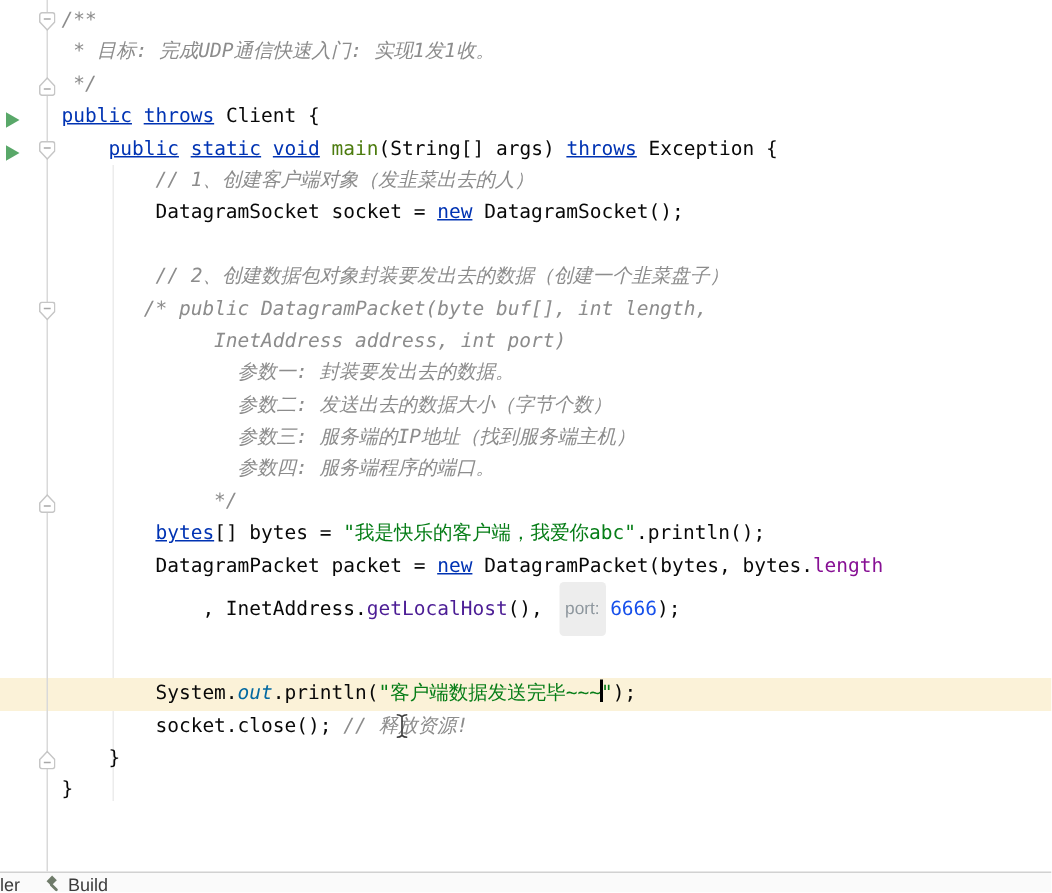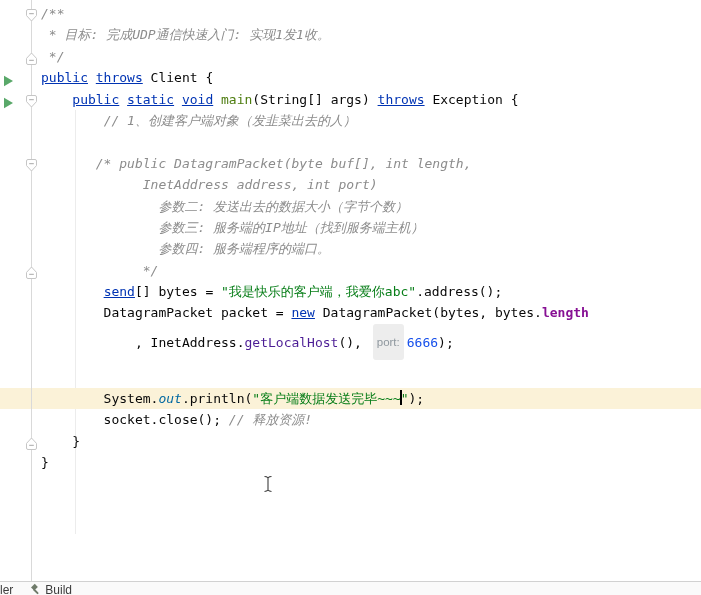--- a/index.html
+++ b/index.html
@@ -12,21 +12,21 @@
         color:#080808;background:transparent;}
   .line .txt{display:inline-block;padding-left:41px;}
   .line.hl{background:#fbf2d8;}
   .gutter-sep{position:absolute;left:31px;top:0;height:581px;width:1px;background:#d9d9d9;z-index:5;pointer-events:none;}
   .run-btn{position:absolute;left:3px;top:5px;width:11px;height:12px;z-index:6;cursor:pointer;}
   .fold-marker{position:absolute;left:26px;top:4px;width:11px;height:13px;z-index:6;cursor:pointer;}
   .kw{color:#0033b3;text-decoration:underline;}
   .str{color:#067d17;}
   .num{color:#1750eb;}
   .cmt{color:#8c8c8c;font-style:italic;}
-  .field{color:#871094;font-weight:bold;}
+  .field{color:#871094;}
   .field-static{color:#0369a1;font-style:italic;}
   .method-decl{color:#4d7c0f;}
   .method-static{color:#4c1d95;}
   .chip{display:inline-block;background:#ededed;color:#8e979e;border-radius:3px;
         padding:10px 4px;margin:0 3px;font-size:11.5px;line-height:16px;vertical-align:1px;
         font-family:"Liberation Sans","DejaVu Sans",sans-serif;font-style:normal;}
   .caret-bar{display:inline-block;width:2px;height:15px;background:#000;vertical-align:-2px;margin:0 -1px;}
   .mouse-cursor{position:absolute;left:263px;top:475px;z-index:9;pointer-events:none;}
   .statusbar{position:absolute;left:0;bottom:0;width:701px;height:13px;background:#fafafa;
              border-top:1px solid #d1d1d1;display:flex;align-items:center;
@@ -54,34 +54,37 @@
         <div class="line"><span class="run-btn"><svg width="11" height="12" viewBox="0 0 11 12">
               <polygon points="1,0.8 10,6 1,11.2" fill="#59A869"></polygon>
             </svg></span><span class="txt"><span class="kw">public</span><span class="plain"> </span><span class="kw">throws</span><span class="plain"> Client {</span></span></div>
         <div class="line"><span class="run-btn"><svg width="11" height="12" viewBox="0 0 11 12">
               <polygon points="1,0.8 10,6 1,11.2" fill="#59A869"></polygon>
             </svg></span><span class="fold-marker"><svg width="11" height="13" viewBox="0 0 11 13">
               <path d="M2 0.5 h7 a1.5 1.5 0 0 1 1.5 1.5 v4.6 L5.5 12 L0.5 6.6 V2 a1.5 1.5 0 0 1 1.5-1.5 Z" fill="#ffffff" stroke="#c6c6c6"></path>
               <line x1="3.2" y1="4.7" x2="7.8" y2="4.7" stroke="#a8a8a8"></line>
             </svg></span><span class="txt"><span class="plain">    </span><span class="kw">public</span><span class="plain"> </span><span class="kw">static</span><span class="plain"> </span><span class="kw">void</span><span class="plain"> </span><span class="method-decl">main</span><span class="plain">(String[] args) </span><span class="kw">throws</span><span class="plain"> Exception {</span></span></div>
         <div class="line"><span class="txt"><span class="plain">        </span><span class="cmt">// 1、创建客户端对象（发韭菜出去的人）</span></span></div>
+        <div class="line"><span class="txt"><span class="plain">        DatagramSocket socket = </span><span class="kw">new</span><span class="plain"> DatagramSocket();</span></span></div>
         <div class="line"><span class="txt"></span></div>
+        <div class="line"><span class="txt"><span class="plain">        </span><span class="cmt">// 2、创建数据包对象封装要发出去的数据（创建一个韭菜盘子）</span></span></div>
         <div class="line"><span class="fold-marker"><svg width="11" height="13" viewBox="0 0 11 13">
               <path d="M2 0.5 h7 a1.5 1.5 0 0 1 1.5 1.5 v4.6 L5.5 12 L0.5 6.6 V2 a1.5 1.5 0 0 1 1.5-1.5 Z" fill="#ffffff" stroke="#c6c6c6"></path>
               <line x1="3.2" y1="4.7" x2="7.8" y2="4.7" stroke="#a8a8a8"></line>
             </svg></span><span class="txt"><span class="plain">       </span><span class="cmt">/* public DatagramPacket(byte buf[], int length,</span></span></div>
         <div class="line"><span class="txt"><span class="cmt">             InetAddress address, int port)</span></span></div>
+        <div class="line"><span class="txt"><span class="cmt">               参数一: 封装要发出去的数据。</span></span></div>
         <div class="line"><span class="txt"><span class="cmt">               参数二: 发送出去的数据大小（字节个数）</span></span></div>
         <div class="line"><span class="txt"><span class="cmt">               参数三: 服务端的IP地址（找到服务端主机）</span></span></div>
         <div class="line"><span class="txt"><span class="cmt">               参数四: 服务端程序的端口。</span></span></div>
         <div class="line"><span class="fold-marker"><svg width="11" height="13" viewBox="0 0 11 13">
               <path d="M2 12.5 h7 a1.5 1.5 0 0 0 1.5-1.5 V6.4 L5.5 1 L0.5 6.4 V11 a1.5 1.5 0 0 0 1.5 1.5 Z" fill="#ffffff" stroke="#c6c6c6"></path>
               <line x1="3.2" y1="8.3" x2="7.8" y2="8.3" stroke="#a8a8a8"></line>
             </svg></span><span class="txt"><span class="cmt">             */</span></span></div>
-        <div class="line"><span class="txt"><span class="plain">        </span><span class="kw">send</span><span class="plain">[] bytes = </span><span class="str">"我是快乐的客户端，我爱你abc"</span><span class="plain">.address();</span></span></div>
+        <div class="line"><span class="txt"><span class="plain">        </span><span class="kw">bytes</span><span class="plain">[] bytes = </span><span class="str">"我是快乐的客户端，我爱你abc"</span><span class="plain">.println();</span></span></div>
         <div class="line"><span class="txt"><span class="plain">        DatagramPacket packet = </span><span class="kw">new</span><span class="plain"> DatagramPacket(bytes, bytes.</span><span class="field">length</span></span></div>
         <div class="line"><span class="txt"><span class="plain">            , InetAddress.</span><span class="method-static">getLocalHost</span><span class="plain">(), </span><span class="chip">port:</span><span class="num">6666</span><span class="plain">);</span></span></div>
         <div class="line"><span class="txt"></span></div>
         <div class="line"><span class="txt"></span></div>
         <div class="line hl"><span class="txt"><span class="plain">        System.</span><span class="field-static">out</span><span class="plain">.println(</span><span class="str">"客户端数据发送完毕~~~</span><span class="caret-bar"></span><span class="str">"</span><span class="plain">);</span></span></div>
         <div class="line"><span class="txt"><span class="plain">        socket.close(); </span><span class="cmt">// 释放资源!</span></span></div>
         <div class="line"><span class="fold-marker"><svg width="11" height="13" viewBox="0 0 11 13">
               <path d="M2 12.5 h7 a1.5 1.5 0 0 0 1.5-1.5 V6.4 L5.5 1 L0.5 6.4 V11 a1.5 1.5 0 0 0 1.5 1.5 Z" fill="#ffffff" stroke="#c6c6c6"></path>
               <line x1="3.2" y1="8.3" x2="7.8" y2="8.3" stroke="#a8a8a8"></line>
             </svg></span><span class="txt"><span class="plain">    }</span></span></div>

